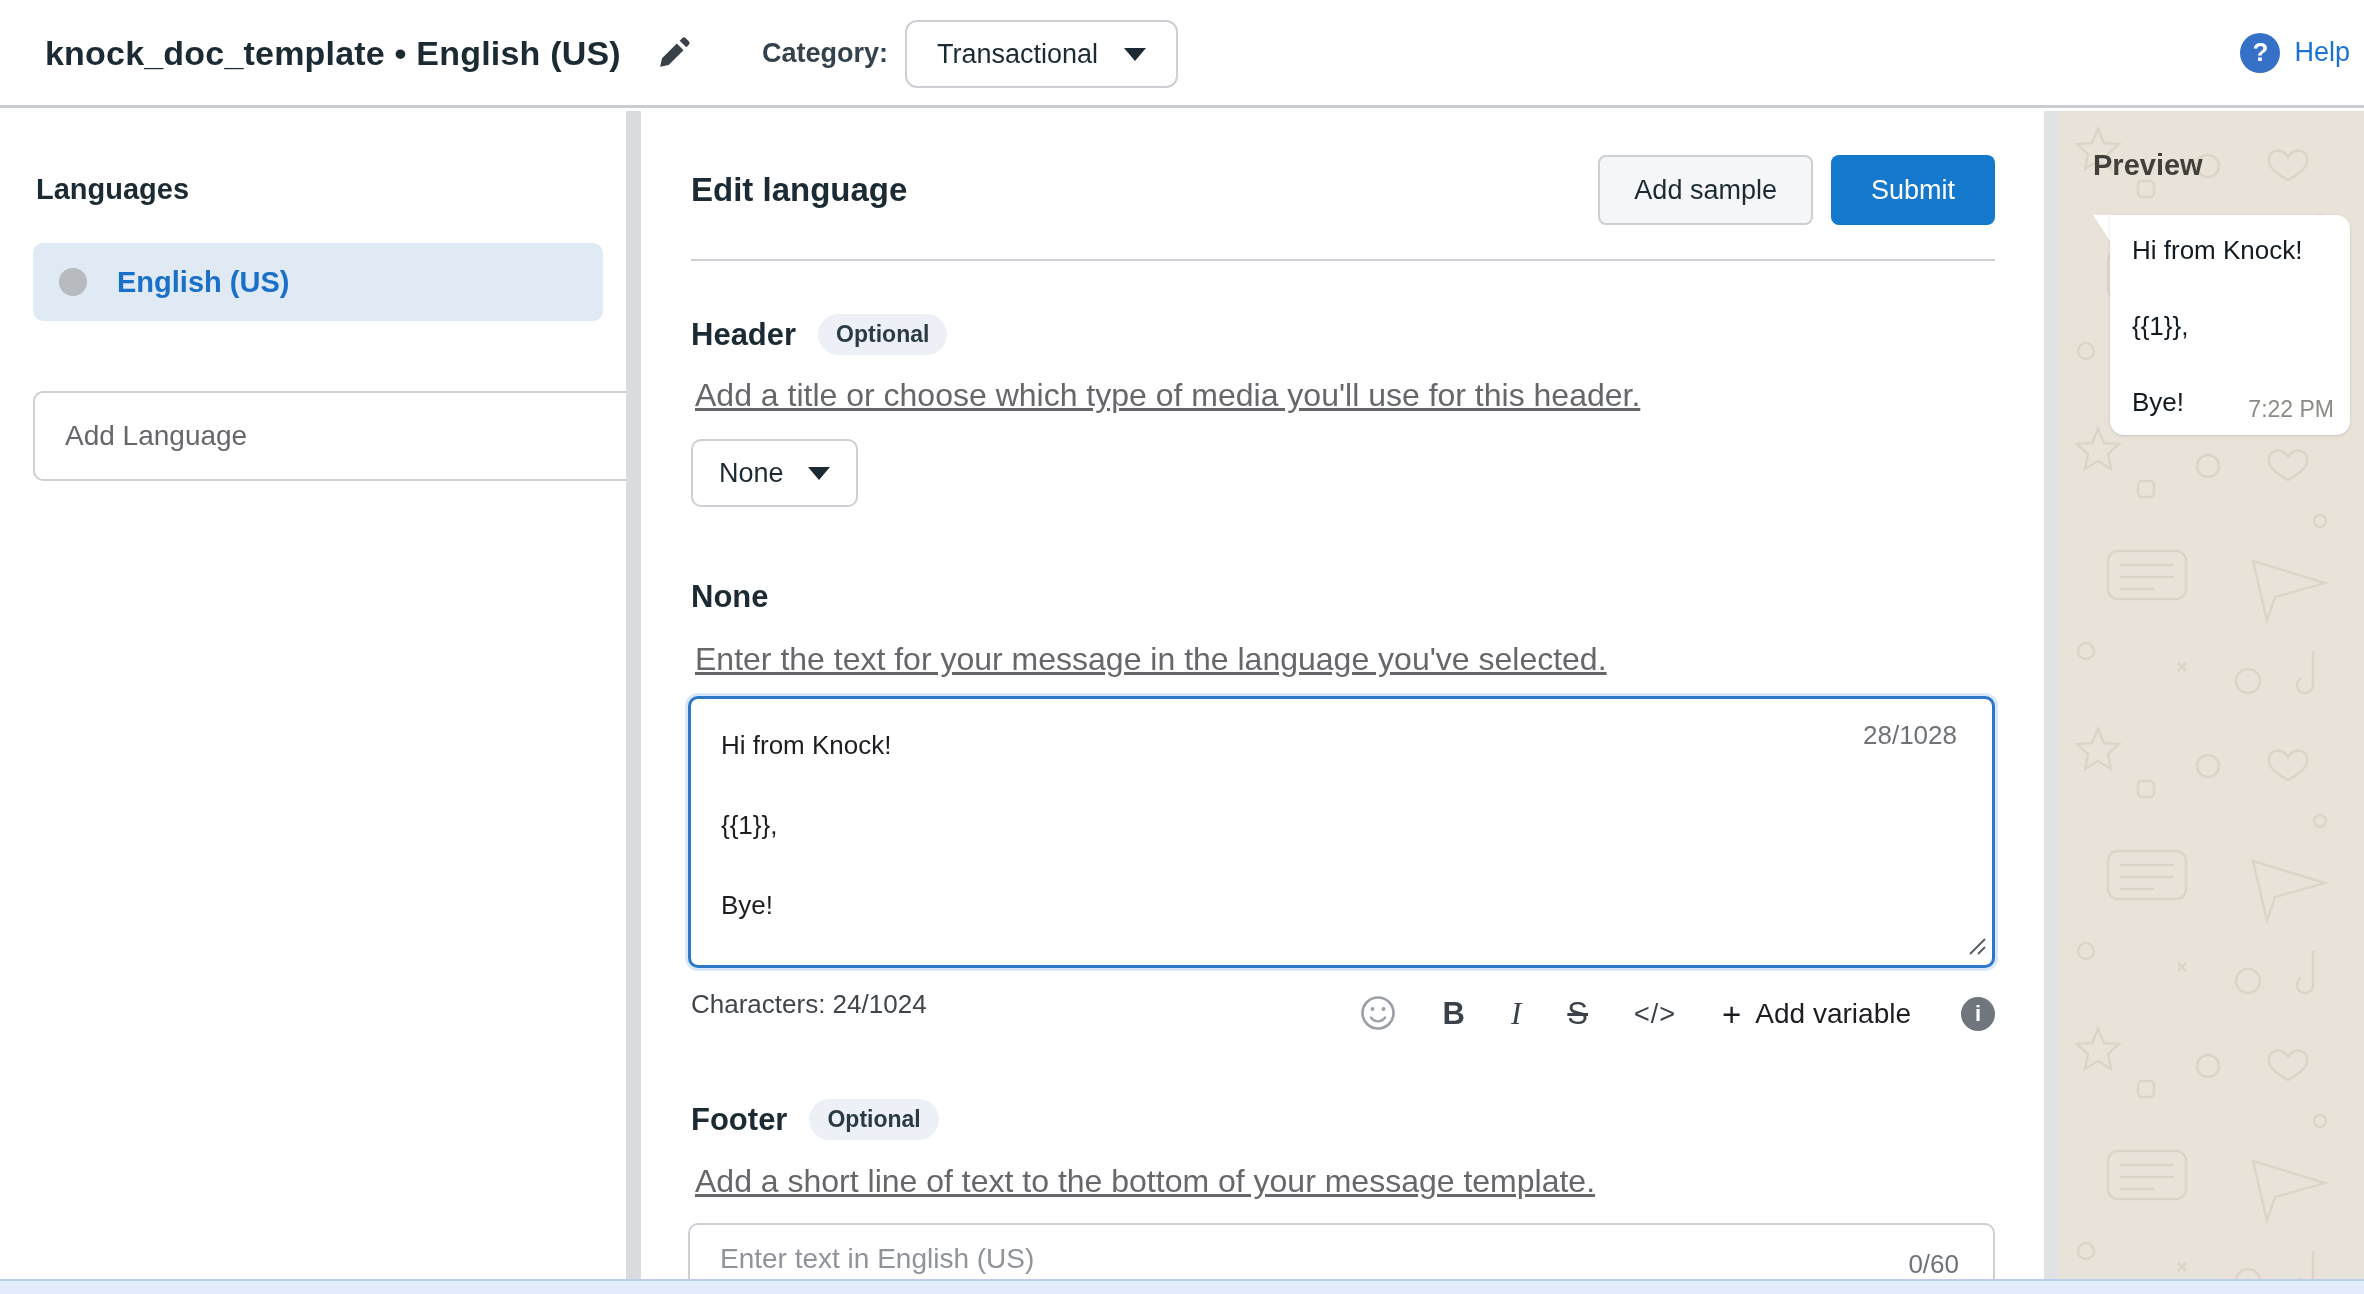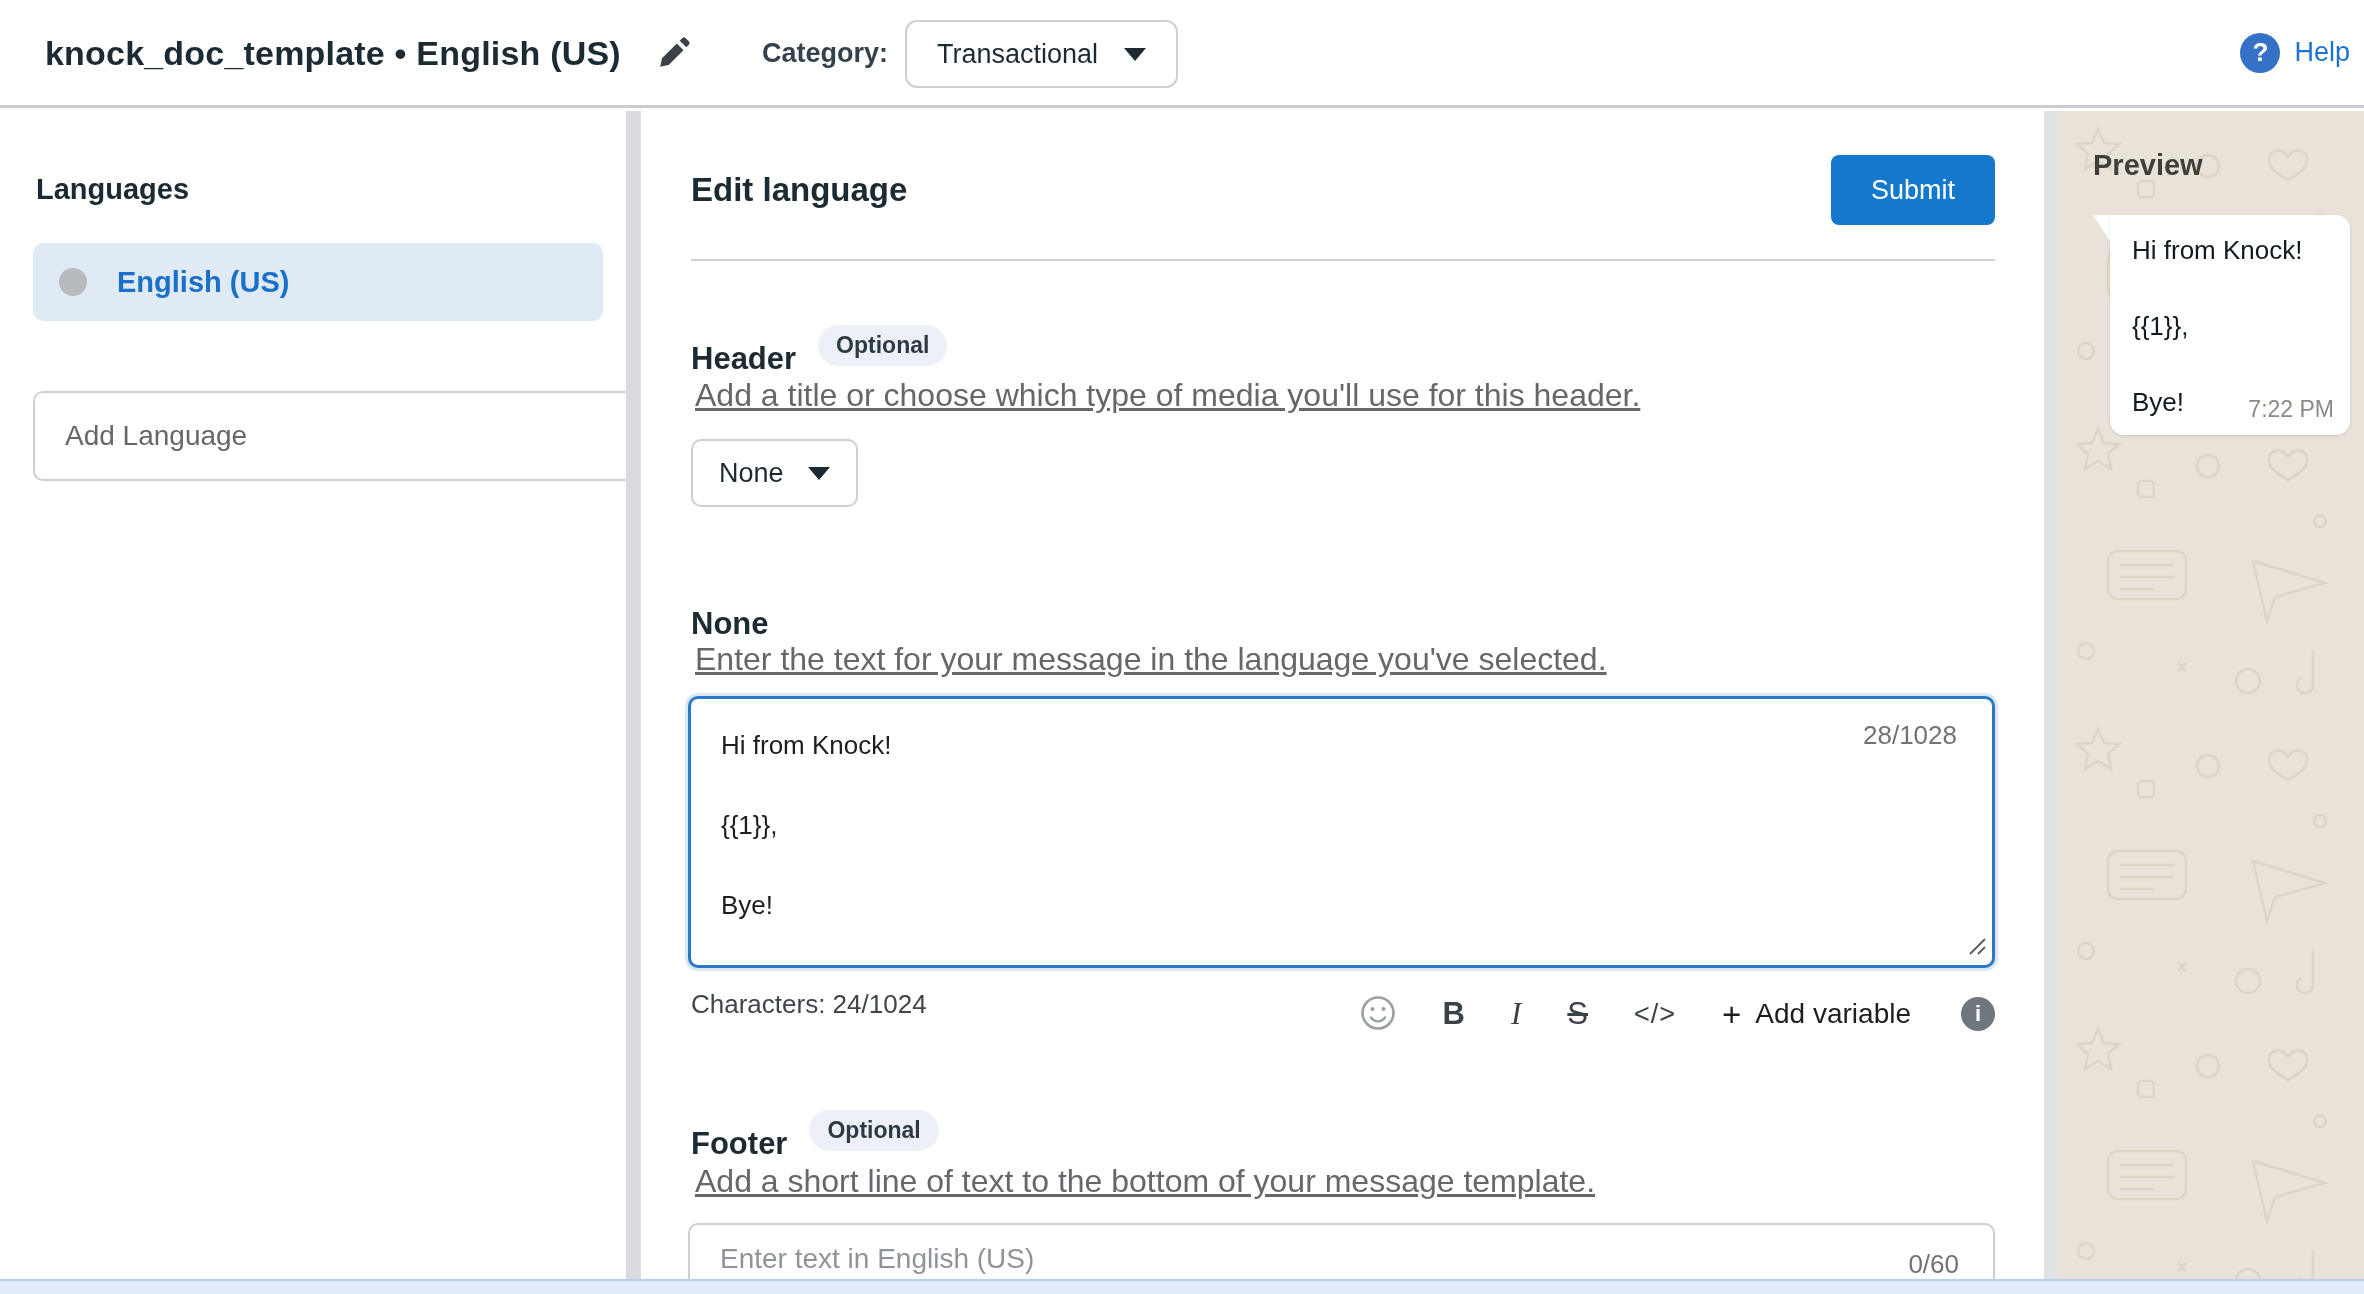--- a/index.html
+++ b/index.html
@@ -57,21 +57,21 @@
     display:flex; align-items:center; justify-content:space-between; }
   .m-heading { font-size:33px; font-weight:700; color:#1c2b33; }
   .m-actions { display:flex; gap:18px; }
   .btn-secondary { height:70px; padding:0 34px; background:#f5f6f7; border:2px solid #ccd0d5;
     border-radius:8px; font-size:27px; color:#1c2b33; cursor:pointer; font-family:inherit; }
   .btn-primary { height:70px; padding:0 40px; background:#1479cc; border:none;
     border-radius:8px; font-size:27px; color:#fff; cursor:pointer; font-family:inherit; }
   .m-divider { position:absolute; left:50px; right:49px; top:148px; border-top:2px solid #ced2d6; }
 
   .sec-title-row { position:absolute; left:50px; display:flex; align-items:center; gap:22px; }
-  .sec-title { font-size:31px; font-weight:700; color:#1c2b33;margin-top:27px; }
+  .sec-title { font-size:31px; font-weight:700; color:#1c2b33; }
   .badge { background:#edf1f7; color:#2b3a44; font-size:23px; font-weight:700;
     padding:7px 18px; border-radius:999px; }
   .sec-desc { position:absolute; left:54px; font-size:32px; color:#65676b;text-decoration:underline; }
 
   .row-header-title { top:203px; }
   .desc-header { top:266px; }
   .none-btn { position:absolute; left:50px; top:328px; height:68px; padding:0 26px;
     display:flex; align-items:center; gap:24px; background:#fff; border:2px solid #ccd0d5;
     border-radius:10px; font-size:27px; color:#1c2b33; cursor:pointer; font-family:inherit; }
 
@@ -165,20 +165,21 @@
     <span class="caret"></span>
   </button>
 </aside>
 
 <div class="strip-left"></div>
 
 <main class="main">
   <div class="m-head-row">
     <h1 class="m-heading">Edit language</h1>
     <div class="m-actions">
+      <button class="btn-secondary">Add sample</button>
       <button class="btn-primary">Submit</button>
     </div>
   </div>
   <div class="m-divider"></div>
 
   <div class="sec-title-row row-header-title">
     <h2 class="sec-title">Header</h2>
     <span class="badge">Optional</span>
   </div>
   <p class="sec-desc desc-header">Add a title or choose which type of media you'll use for this header.</p>

